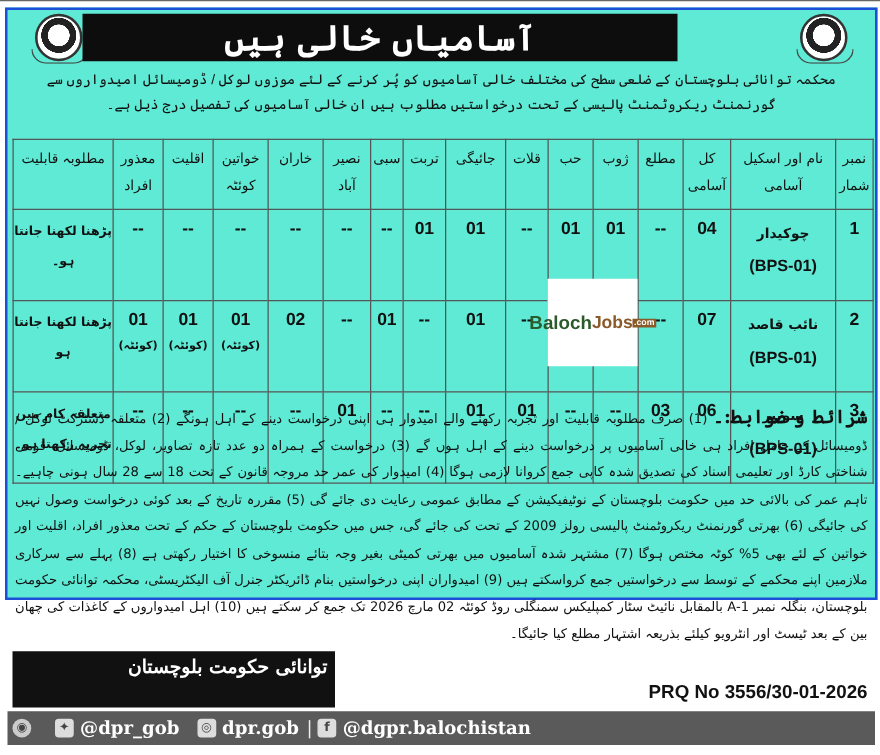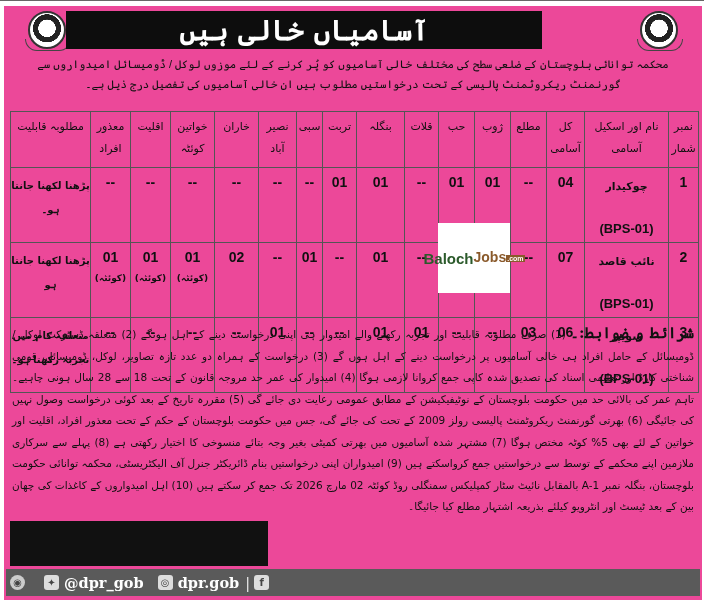--- a/index.html
+++ b/index.html
@@ -1,21 +1,21 @@
 <!DOCTYPE html>
 <html><head>
   <meta charset="utf-8">
   <style>
     * { box-sizing: border-box; margin: 0; padding: 0; }
     html, body { width: 704px; height: 604px; background: #ffffff; overflow: hidden; }
     body { font-family: "DejaVu Sans", sans-serif; color: #111; position: relative; }
 
     .ad-frame {
-      position: absolute; left: 4px; top: 6px; width: 698px; height: 594px;
-      border: 2px solid #ec4899; background: #ec4899;
+      position: absolute; left: 4px; top: 6px; width: 698px; height: 474px;
+      border: 2px solid #1d4ed8; background: #5eead4;
     }
     .top-line { position: absolute; left: 0; top: 0; width: 704px; height: 4px; border-top: 1px solid #666; }
 
     
     .header { position: absolute; left: 0; top: 0; width: 100%; height: 42px; }
     .logo {
       position: absolute; top: 3px; width: 38px; height: 38px; border-radius: 50%;
       border: 2px solid #333; background: radial-gradient(circle at 50% 45%, #fff 0 34%, #222 35% 55%, #fff 56% 100%);
     }
     .logo .ring { position: absolute; left: -5px; bottom: -4px; width: 46px; height: 12px; border: 1.5px solid #444; border-top: none; border-radius: 0 0 22px 22px; }
@@ -35,21 +35,21 @@
 
     
     .table-wrap { position: absolute; left: 4px; top: 103px; width: 688px; }
     table { width: 100%; border-collapse: collapse; direction: rtl; table-layout: fixed; }
     th, td { border: 1px solid #555; text-align: center; vertical-align: top; font-size: 11px; }
     th { font-weight: normal; height: 56px; padding-top: 4px; line-height: 22px; font-size: 11px; }
     td { height: 73px; padding-top: 6px; font-weight: bold; }
     td .num { font-family: "Liberation Sans", sans-serif; font-size: 14px; }
     td .sub { font-size: 9px; display: block; margin-top: 8px; }
     td.post { line-height: 26px; }
-    td.post .bps { font-family: "Liberation Sans", sans-serif; font-size: 13px; display: block; margin-top: 16px; }
+    td.post .bps { font-family: "Liberation Sans", sans-serif; font-size: 13px; display: block; }
     td.qual { font-size: 10px; line-height: 24px; }
 
     .watermark {
       position: absolute; left: 428px; top: 112px; width: 72px; height: 70px; background: #fff;
       display: flex; align-items: center; justify-content: center;
     }
     .wm-mountain { width: 34px; height: 12px; }
     .wm-baloch { font-family: "Liberation Sans", sans-serif; font-weight: bold; color: #2b5a2b; font-size: 15px; line-height: 15px; }
     .wm-jobs { font-family: "Liberation Sans", sans-serif; font-weight: bold; color: #8a5a2b; font-size: 14px; line-height: 14px; }
     .wm-jobs small { font-size: 7px; background: #8a5a2b; color: #fff; padding: 0 1px; vertical-align: middle; }
@@ -127,21 +127,21 @@
       </colgroup>
       <thead>
         <tr>
           <th>نمبر شمار</th>
           <th>نام اور اسکیل آسامی</th>
           <th>کل آسامی</th>
           <th>مطلع</th>
           <th>ژوب</th>
           <th>حب</th>
           <th>قلات</th>
-          <th>بنگلہ</th>
+          <th>جائیگی</th>
           <th>تربت</th>
           <th>سبی</th>
           <th>نصیر آباد</th>
           <th>خاران</th>
           <th>خواتین کوئٹہ</th>
           <th>اقلیت</th>
           <th>معذور افراد</th>
           <th>مطلوبہ قابلیت</th>
         </tr>
       </thead>
@@ -211,33 +211,36 @@
       <span class="wm-jobs"><span>Jobs</span><small>.com</small></span>
     </div>
   </div>
 
   <div class="terms">
     <span class="terms-title">شرائط و ضوابط:۔</span>
     <span>(1) صرف مطلوبہ قابلیت اور تجربہ رکھنے والے امیدوار ہی اپنی درخواست دینے کے اہل ہونگے (2) متعلقہ ڈسٹرکٹ لوکل / ڈومیسائل کے حامل افراد ہی خالی آسامیوں پر درخواست دینے کے اہل ہوں گے (3) درخواست کے ہمراہ دو عدد تازہ تصاویر، لوکل، ڈومیسائل، قومی شناختی کارڈ اور تعلیمی اسناد کی تصدیق شدہ کاپی جمع کروانا لازمی ہوگا (4) امیدوار کی عمر حد مروجہ قانون کے تحت 18 سے 28 سال ہونی چاہیے۔ تاہم عمر کی بالائی حد میں حکومت بلوچستان کے نوٹیفیکیشن کے مطابق عمومی رعایت دی جائے گی (5) مقررہ تاریخ کے بعد کوئی درخواست وصول نہیں کی جائیگی (6) بھرتی گورنمنٹ ریکروٹمنٹ پالیسی رولز 2009 کے تحت کی جائے گی، جس میں حکومت بلوچستان کے حکم کے تحت معذور افراد، اقلیت اور خواتین کے لئے بھی 5% کوٹہ مختص ہوگا (7) مشتہر شدہ آسامیوں میں بھرتی کمیٹی بغیر وجہ بتائے منسوخی کا اختیار رکھتی ہے (8) پہلے سے سرکاری ملازمین اپنے محکمے کے توسط سے درخواستیں جمع کرواسکتے ہیں (9) امیدواران اپنی درخواستیں بنام ڈائریکٹر جنرل آف الیکٹریسٹی، محکمہ توانائی حکومت بلوچستان، بنگلہ نمبر A-1 بالمقابل نائیٹ سٹار کمپلیکس سمنگلی روڈ کوئٹہ 02 مارچ 2026 تک جمع کر سکتے ہیں (10) اہل امیدواروں کے کاغذات کی چھان بین کے بعد ٹیسٹ اور انٹرویو کیلئے بذریعہ اشتہار مطلع کیا جائیگا۔</span>
   </div>
 
   <div class="signature">
-  </div>
-
+    <div>توانائی حکومت بلوچستان</div>
+  </div>
+
+  <div class="prq">PRQ No 3556/30-01-2026</div>
 
   <div class="footer">
     <span class="f-item">
       <span class="f-icon globe">◉</span>
     </span>
     <span class="f-item">
       <span class="f-icon">✦</span>
       <span>@dpr_gob</span>
     </span>
     <span class="f-item">
       <span class="f-icon">◎</span>
       <span>dpr.gob</span>
     </span>
     <span class="sep">|</span>
     <span class="f-item">
       <span class="f-icon">f</span>
+      <span>@dgpr.balochistan</span>
     </span>
   </div>
 </div>
 
 </body></html>

